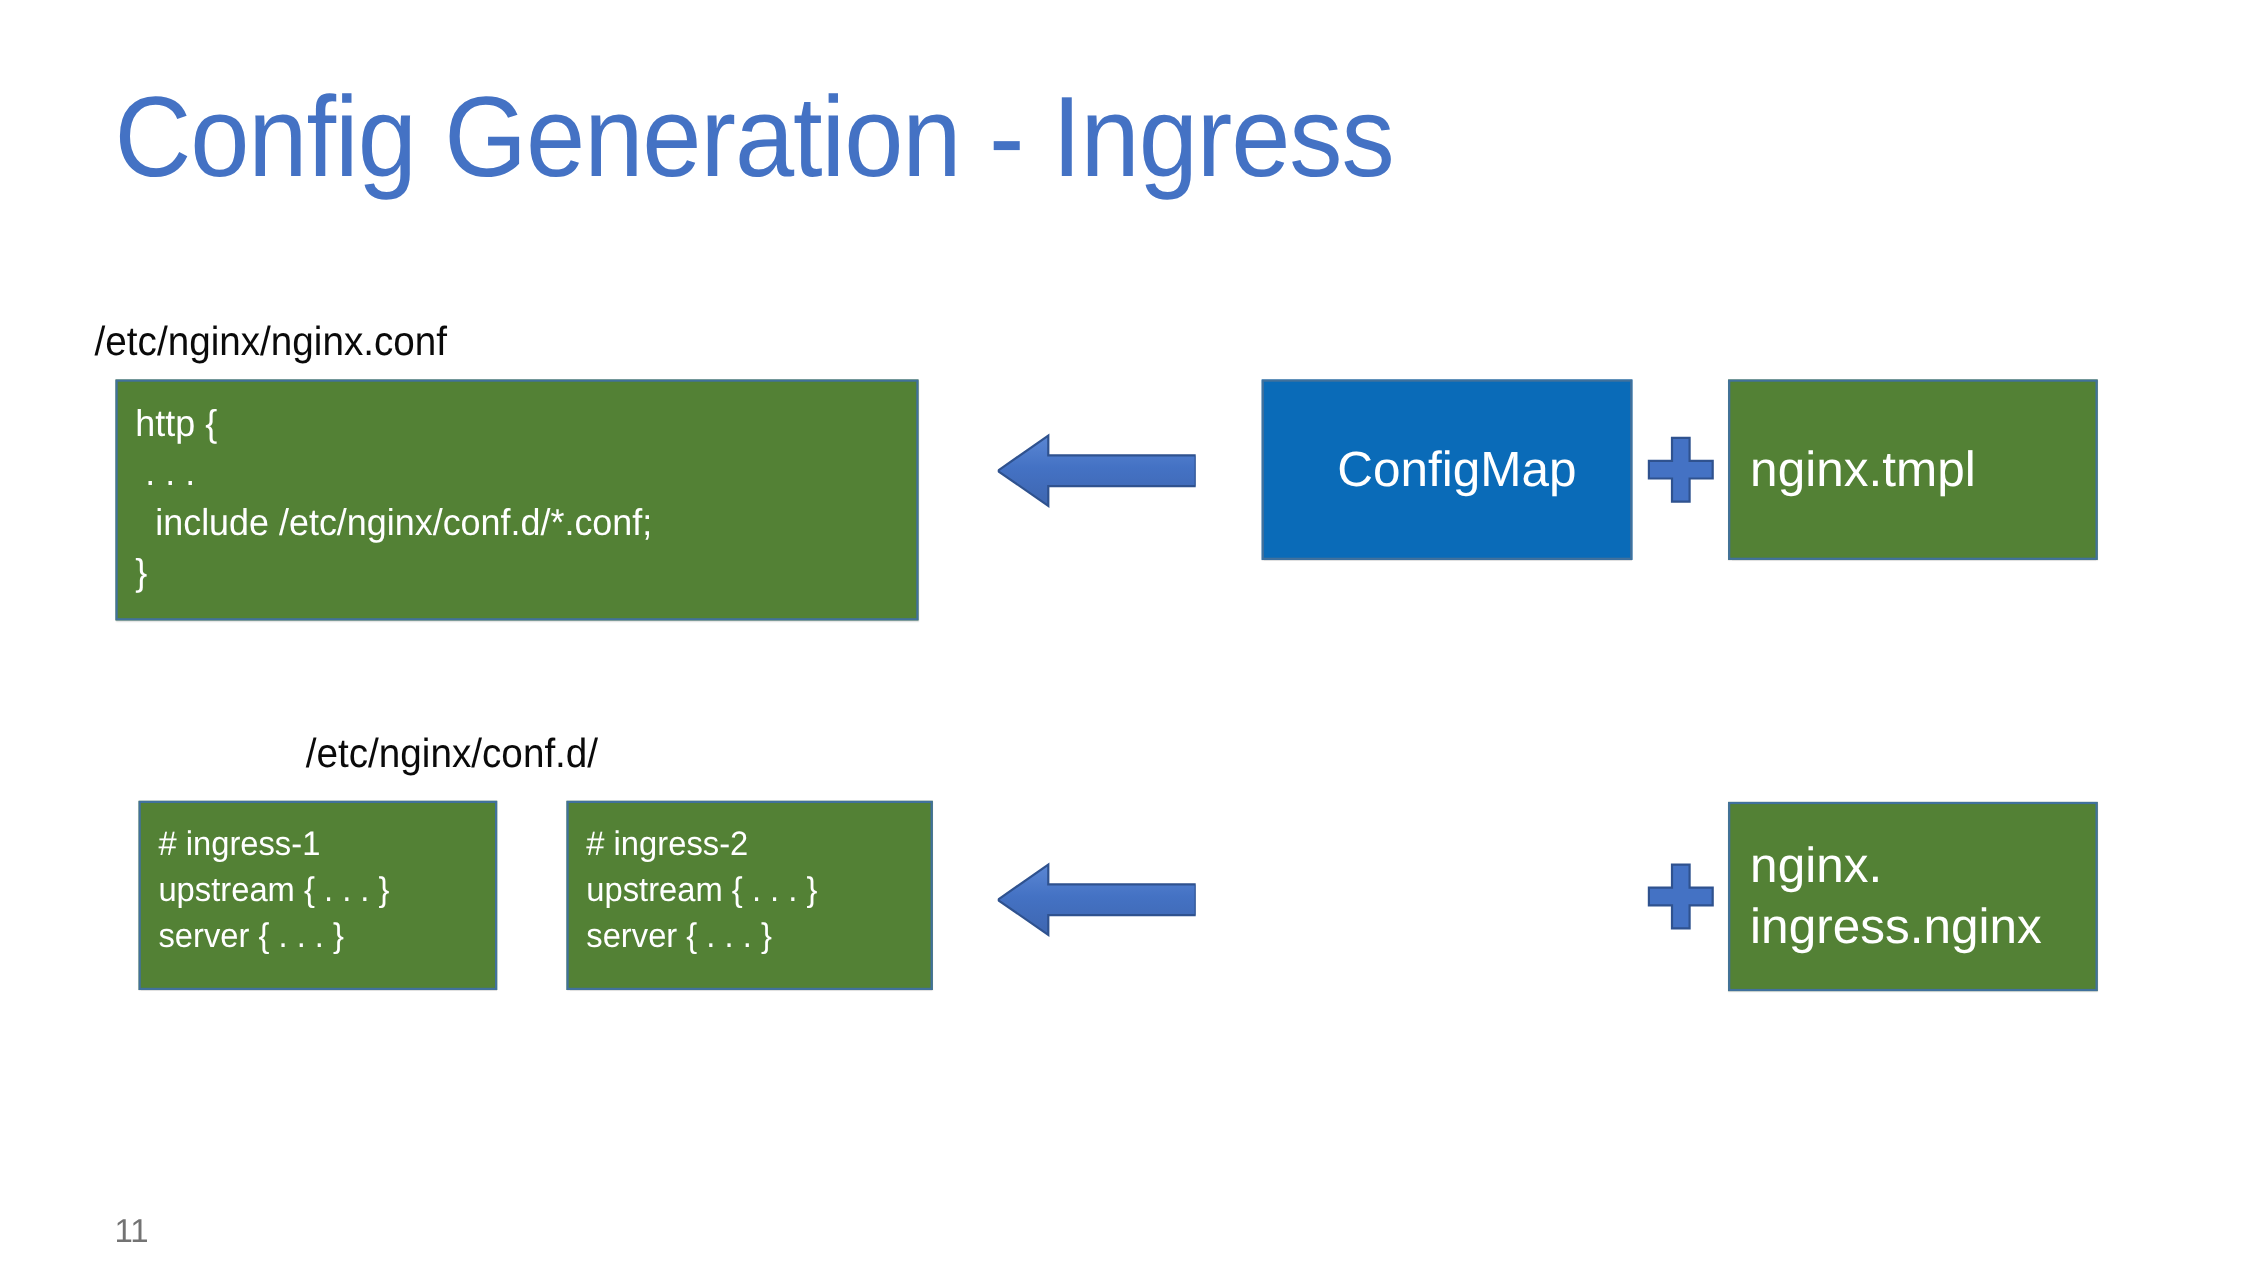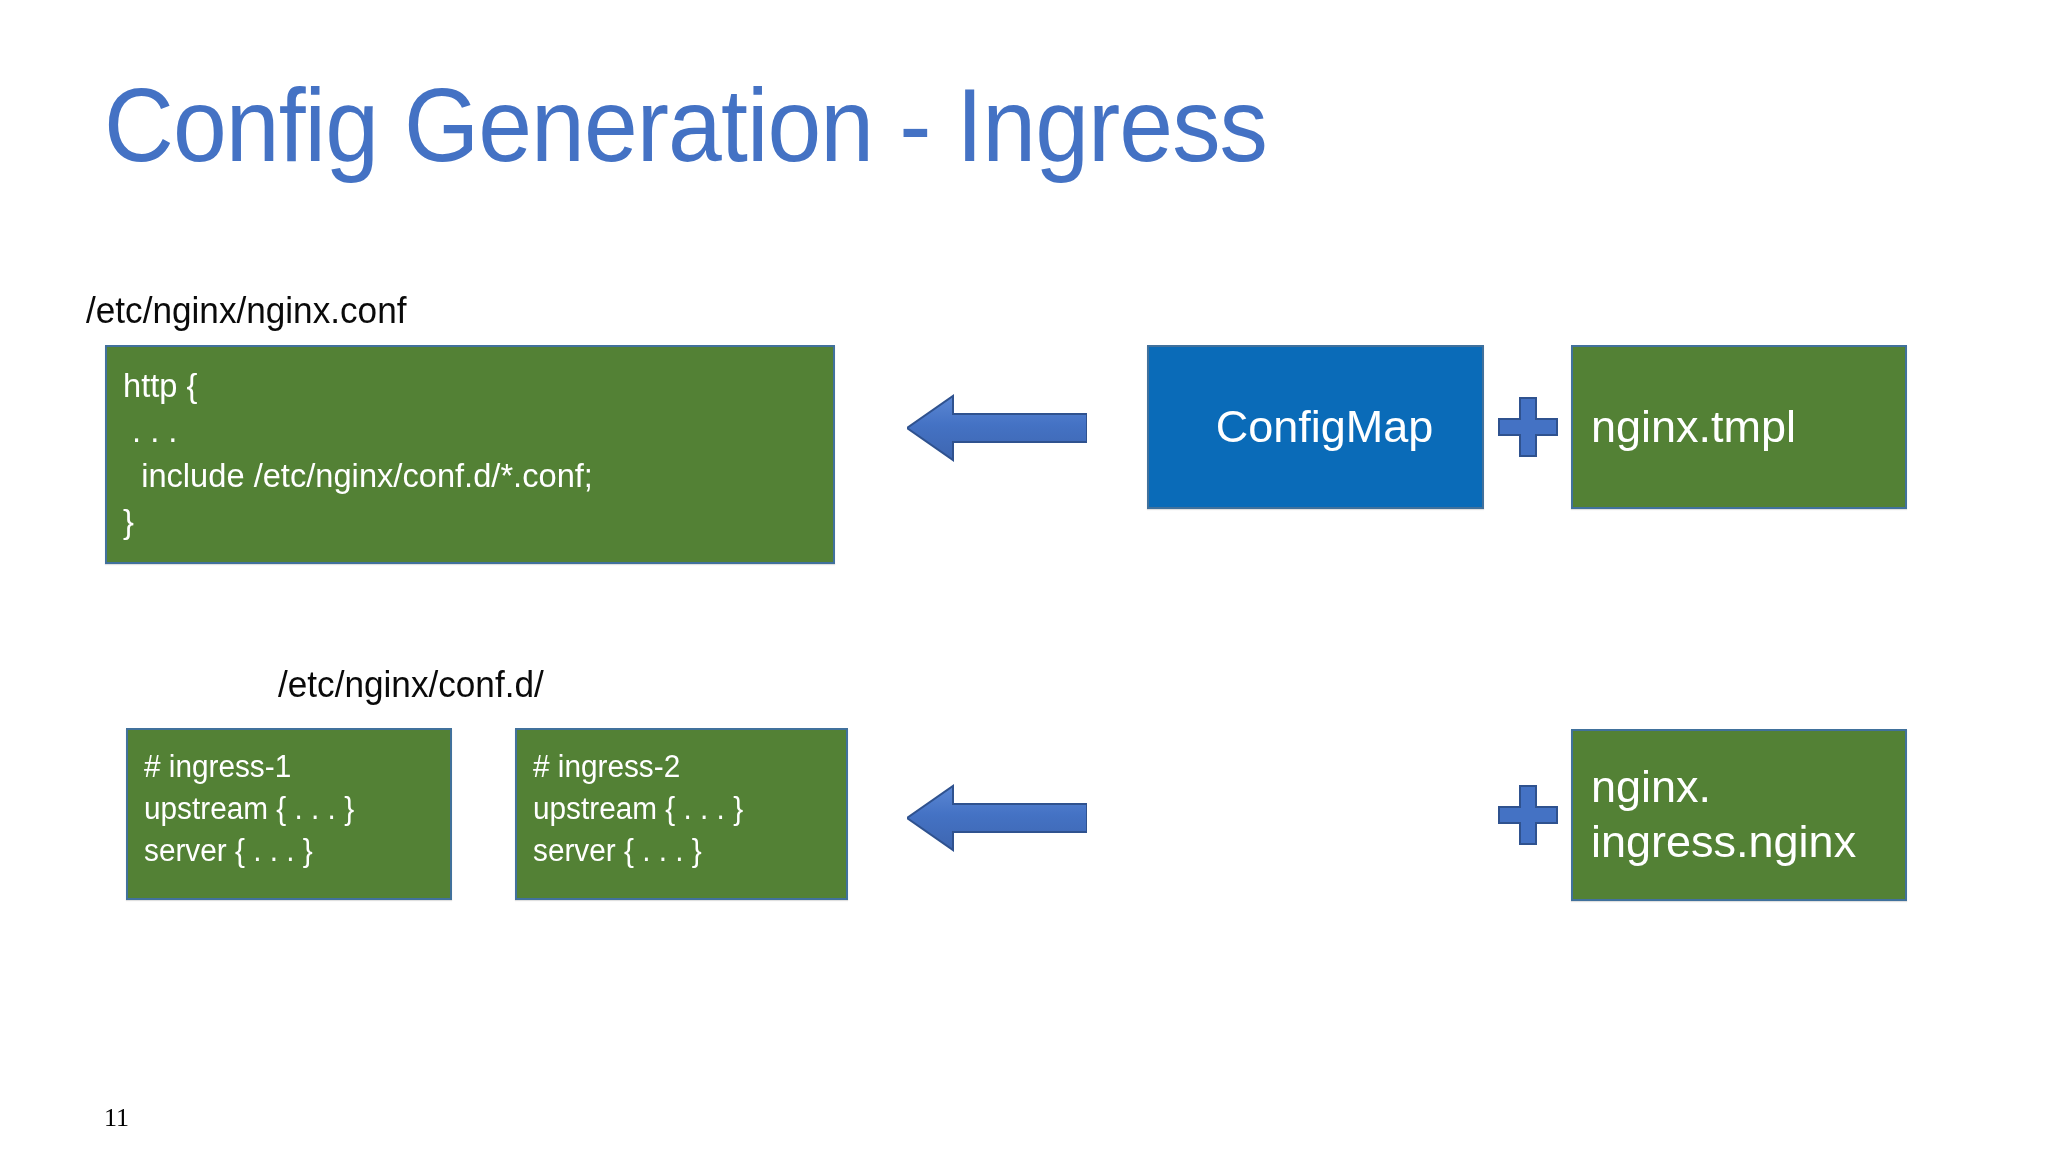--- a/index.html
+++ b/index.html
@@ -181,23 +181,23 @@
     height: 62px;
   }
   #plus-top    { left: 1497px; top: 384px; }
   #plus-bottom { left: 1497px; top: 772px; }
 
   
   #page-number {
     position: absolute;
     left: 104px;
     top: 1091px;
-    font-size: 26px;
-    color: #000000;
-    font-family: Liberation Serif, serif;
+    font-size: 30px;
+    color: #737373;
+    font-family: Liberation Sans, sans-serif;
   }
 </style>
 </head>
 <body>
 
 <div class="slide">
 
   <div class="slide-title">Config Generation - Ingress</div>
 
   <div class="path-label" id="path-nginx-conf">/etc/nginx/nginx.conf</div>

